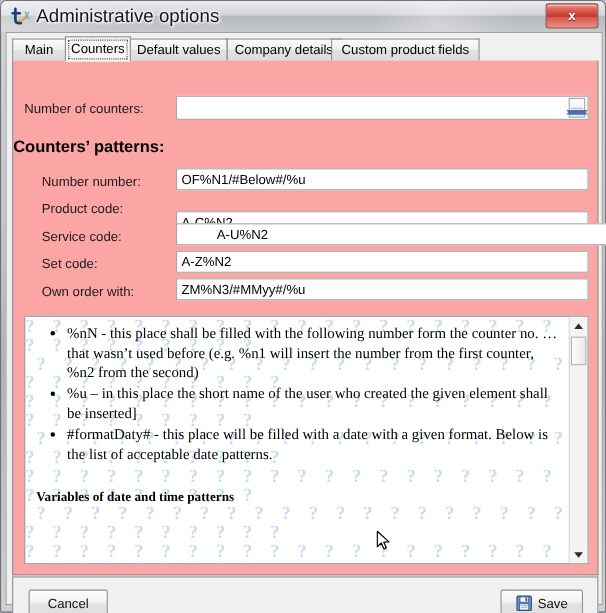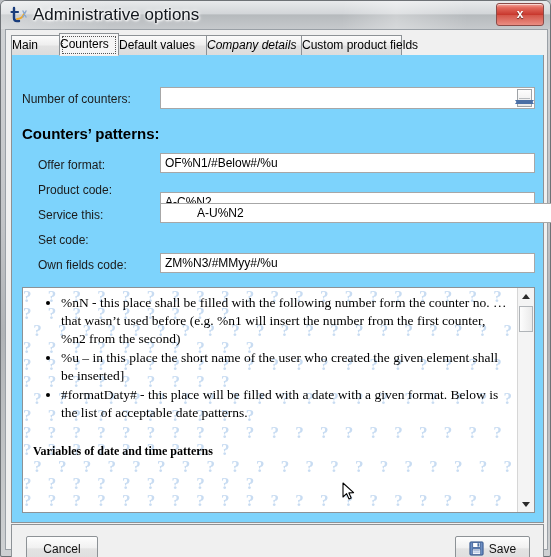--- a/index.html
+++ b/index.html
@@ -60,38 +60,38 @@
   .tabstrip{
     position:absolute;left:5px;top:3px;width:533px;height:22px;
   }
   .tab{
     position:absolute;top:2px;height:20px;
     box-sizing:border-box;
     background:linear-gradient(to bottom,#fbfbfb 0%,#eeeeee 48%,#e2e2e2 52%,#dcdcdc 100%);
     border:1px solid #8d9296;
     border-bottom:none;
     font-size:12px;color:#000;
-    line-height:19px;
+    text-align:center;line-height:19px;
     cursor:pointer;
     white-space:nowrap;
   }
   .tab.selected{
     top:0;height:23px;line-height:21px;
     background:#f6f6f6;
     border-bottom:1px solid #f0f0f0;
     z-index:5;
   }
   .tab.selected .focusring{
     position:absolute;left:2px;top:2px;right:2px;bottom:1px;
     border:1px dotted #555;
   }
   
   .panel{
     position:absolute;left:5px;top:25px;width:533px;height:468px;
-    background:#7dd3fc;
+    background:#fca5a5;
     border:1px solid #8d9296;border-top:none;
     box-sizing:border-box;
   }
   .row-label{
     position:absolute;font-size:12px;color:#1b1b1b;white-space:nowrap;
   }
   .txt{
     position:absolute;box-sizing:border-box;
     background:#ffffff;border:1px solid #a7a7a7;
     font-family:"Liberation Sans", sans-serif;
@@ -237,58 +237,59 @@
       <div class="tab" style="left:0;width:49px;">
         <span>Main</span>
       </div>
       <div class="tab" style="left:107px;width:89px;">
         <span>Default values</span>
       </div>
       <div class="tab selected" style="left:48px;width:60px;">
         <span>Counters</span>
         <span class="focusring"></span>
       </div>
-      <div class="tab" style="left:195px;width:104px;font-style:italic;">
+      <div class="tab" style="left:195px;width:104px;">
         <span>Company details</span>
       </div>
-      <div class="tab" style="left:290px;width:101px;">
+      <div class="tab" style="left:290px;width:135px;">
         <span>Custom product fields</span>
       </div>
     </div>
 
     <div class="panel">
 
       <div class="row-label" style="left:10px;top:37px;">Number of counters:</div>
       <div class="num-field" style="left:148px;top:32px;width:375px;">
         <div class="num-val">3</div>
         <div class="spin">
           <div class="up">
               <i class="tri up"></i>
             </div>
           <div class="spin-div"></div>
           <div class="dn">
               <i class="tri dn"></i>
             </div>
         </div>
       </div>
 
-      <div class="heading" style="left:10px;top:70px;">Counters’ patterns:</div>
-
-      <div class="row-label" style="left:26px;top:103px;">Offer format:</div>
+      <div class="heading" style="left:0;top:70px;">Counters’ patterns:</div>
+
+      <div class="row-label" style="left:26px;top:103px;">Number number:</div>
       <div class="txt" style="left:148px;top:98px;width:375px;">OF%N1/#Below#/%u</div>
 
       <div class="row-label" style="left:26px;top:128px;">Product code:</div>
       <div class="txt" style="left:148px;top:123px;width:375px;margin-top:14px;">A-C%N2</div>
 
-      <div class="row-label" style="left:26px;top:153px;">Service this:</div>
+      <div class="row-label" style="left:26px;top:153px;">Service code:</div>
       <div class="txt" style="left:148px;top:148px;width:410px;padding-left:36px;">A-U%N2</div>
 
       <div class="row-label" style="left:26px;top:178px;">Set code:</div>
-
-      <div class="row-label" style="left:26px;top:203px;">Own fields code:</div>
+      <div class="txt" style="left:148px;top:173px;width:375px;">A-Z%N2</div>
+
+      <div class="row-label" style="left:26px;top:203px;">Own order with:</div>
       <div class="txt" style="left:148px;top:198px;width:375px;">ZM%N3/#MMyy#/%u</div>
 
       <div class="helpbox" style="left:10px;top:232px;width:513px;height:226px;">
         <div class="wm">? ? ? ? ? ? ? ? ? ? ? ? ? ? ? ? ? ? ? ? ? ? ? ? ? ? ? ? ? ? 
  ? ? ? ? ? ? ? ? ? ? ? ? ? ? ? ? ? ? ? ? ? ? ? ? ? ? ? ? ? ? 
 ? ? ? ? ? ? ? ? ? ? ? ? ? ? ? ? ? ? ? ? ? ? ? ? ? ? ? ? ? ? 
  ? ? ? ? ? ? ? ? ? ? ? ? ? ? ? ? ? ? ? ? ? ? ? ? ? ? ? ? ? ? 
 ? ? ? ? ? ? ? ? ? ? ? ? ? ? ? ? ? ? ? ? ? ? ? ? ? ? ? ? ? ? 
  ? ? ? ? ? ? ? ? ? ? ? ? ? ? ? ? ? ? ? ? ? ? ? ? ? ? ? ? ? ? 
 ? ? ? ? ? ? ? ? ? ? ? ? ? ? ? ? ? ? ? ? ? ? ? ? ? ? ? ? ? ? 

